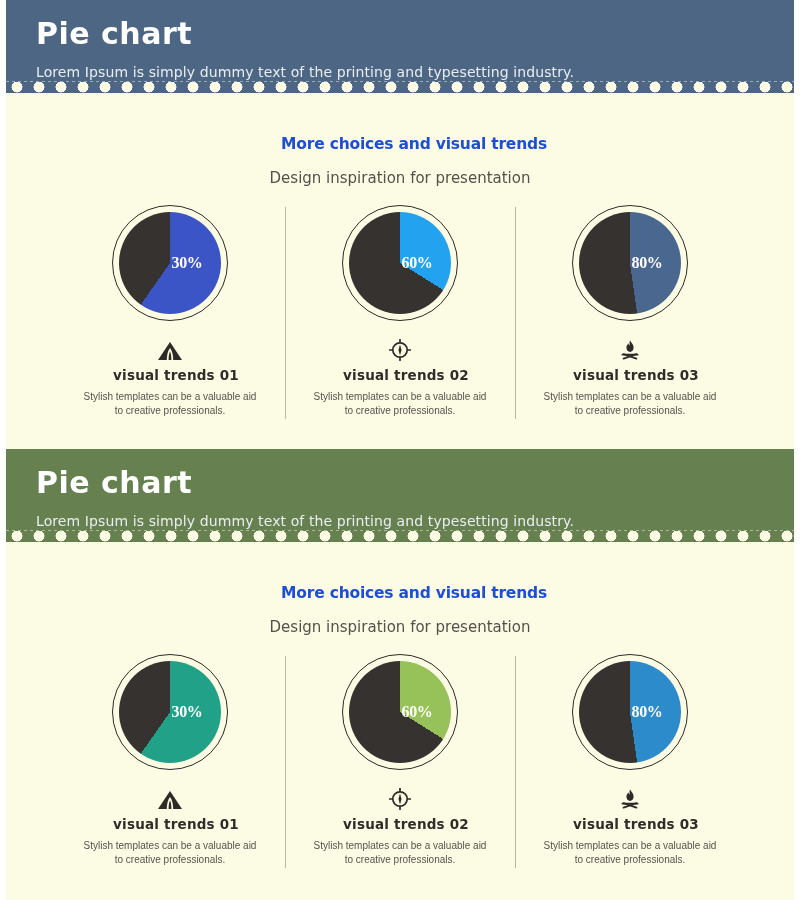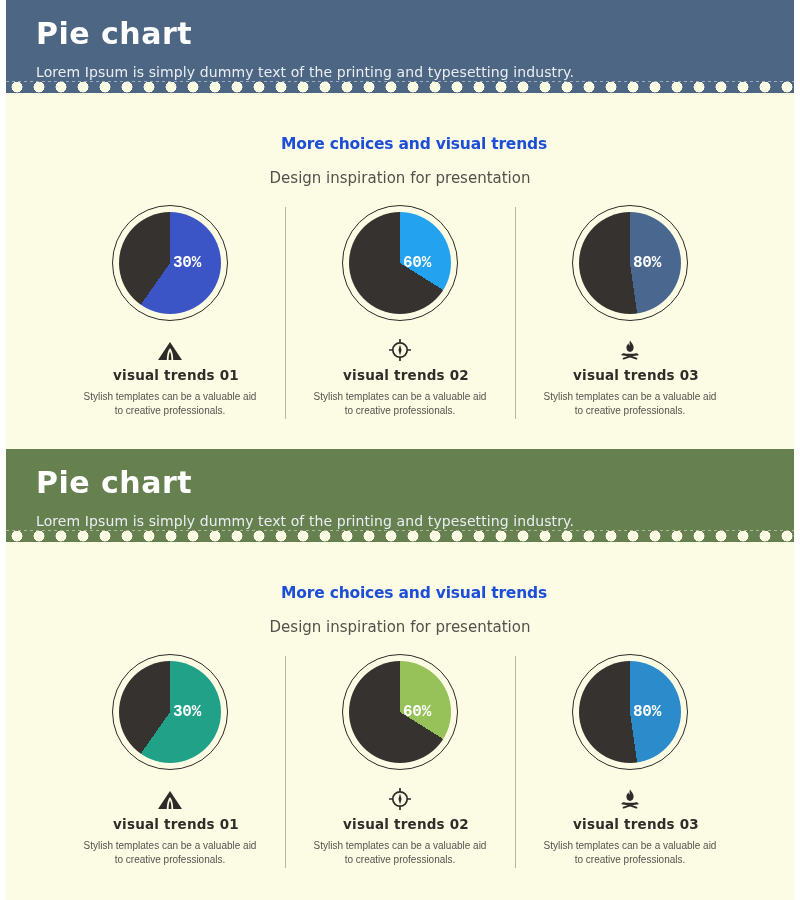--- a/index.html
+++ b/index.html
@@ -146,21 +146,21 @@
     border: 2.5px solid #fcfbe3;
   }
   .pie-disc {
     position: absolute;
     inset: 0;
     border-radius: 50%;
   }
   .pie-label {
     position: absolute;
     color: #ffffff;
-    font-family: Liberation Mono, monospace;
+    font-family: Liberation Serif, serif;
     font-weight: bold;
     font-size: 16px;
     letter-spacing: -0.3px;
     left: 0;
     right: 0;
     text-align: center;
     top: 50%;
     transform: translateY(-52%);
     padding-left: 34px;
     box-sizing: border-box;

